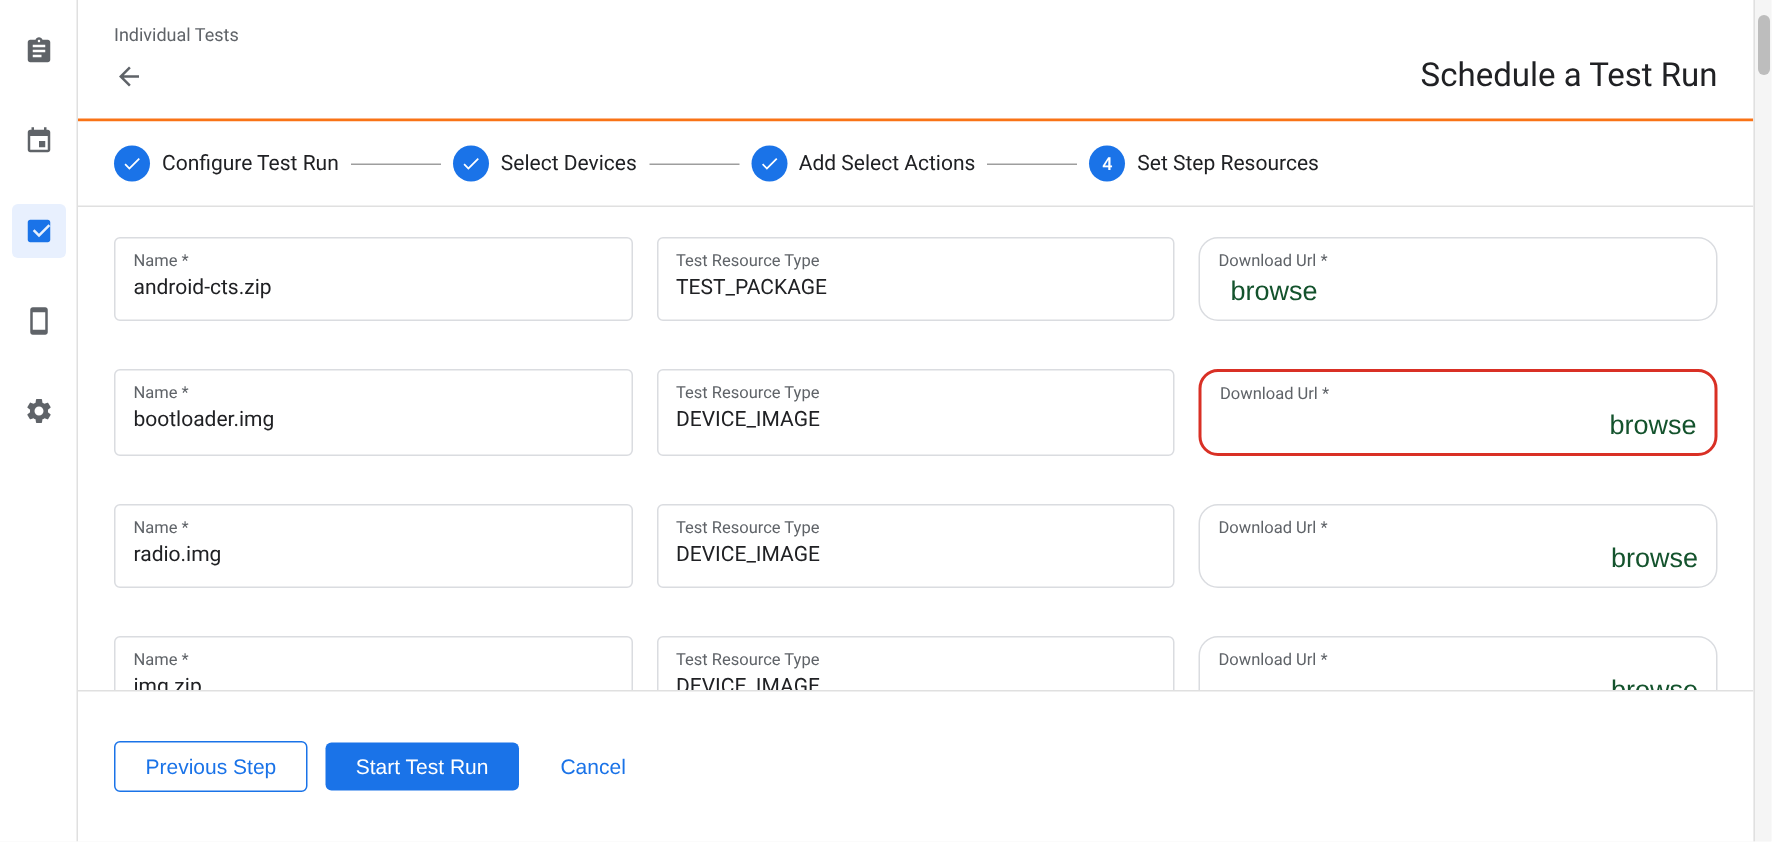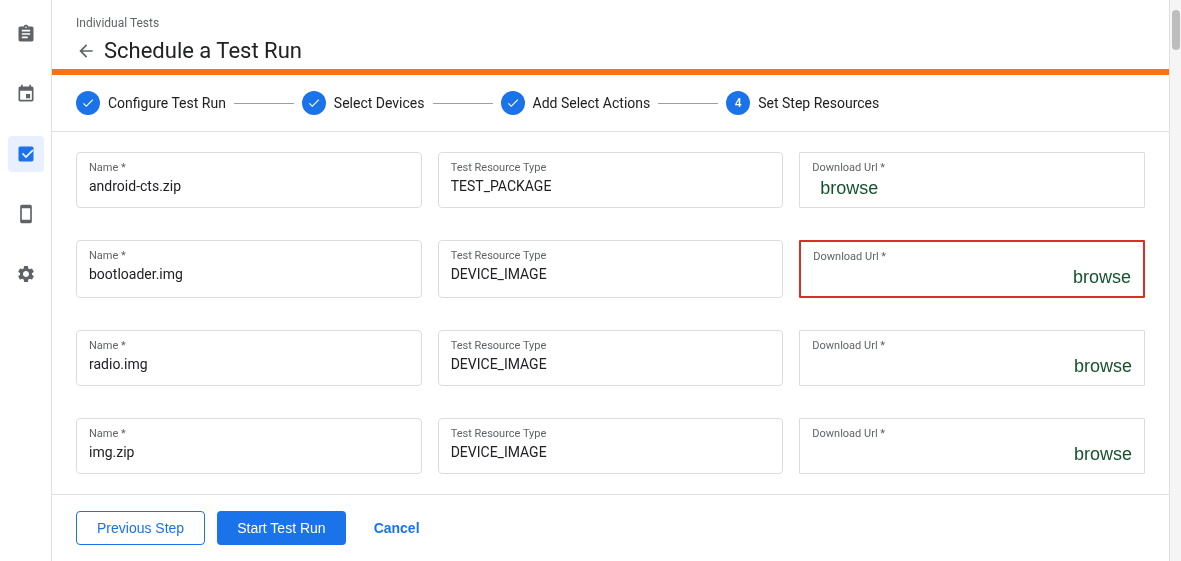--- a/index.html
+++ b/index.html
@@ -36,32 +36,33 @@
       flex: 1;
       background: #fff;
       display: flex;
       flex-direction: column;
       overflow: hidden;
     }
 
     
     .header {
       padding: 16px 24px 0 24px;
-      border-bottom: 6px solid #f97316;
+      border-bottom: 2px solid #f97316;
     }
     .breadcrumb {
       font-size: 12px;
       color: #5f6368;
       margin-bottom: 8px;
     }
     .title-row {
       display: flex;
       align-items: center;
       gap: 8px;
-      margin-bottom: 6px;
+      margin-bottom: 16px;
+      justify-content: space-between;
     }
     .back-button {
       background: none;
       border: none;
       cursor: pointer;
       color: #5f6368;
       font-size: 20px;
       padding: 0;
       display: flex;
       align-items: center;
@@ -140,21 +141,21 @@
       margin-bottom: 4px;
     }
     .field-value {
       font-size: 14px;
       color: #202124;
     }
 
     
     .url-field-group {
       border: 1px solid #dadce0;
-      border-radius: 1px;
+      border-radius: 13px;
       padding: 8px 12px;
       position: relative;
       background: #fff;
       display: flex;
       flex-direction: column;
     }
     .url-field-group.highlighted {
       border: 2px solid #d93025;
     }
     .url-field-inner {
@@ -176,23 +177,24 @@
       cursor: pointer;
       margin-left: 8px;
       white-space: nowrap;
       background: none;
       border: none;
       padding: 0;
     }
 
     
     .footer {
-      padding: 16px 24px;
+      padding: 33px 24px;
       border-top: 1px solid #e0e0e0;
       display: flex;
+      align-items: center;
       gap: 12px;
       background: #fff;
     }
     .btn-prev {
       padding: 8px 20px;
       border: 1px solid #1a73e8;
       background: #fff;
       color: #1a73e8;
       border-radius: 4px;
       font-size: 14px;
@@ -209,21 +211,21 @@
       cursor: pointer;
       font-weight: 500;
     }
     .btn-cancel {
       padding: 8px 16px;
       border: none;
       background: none;
       color: #1a73e8;
       font-size: 14px;
       cursor: pointer;
-      font-weight: 700;
+      font-weight: 400;
     }
 
     
     .scrollbar-area {
       width: 12px;
       background: #f5f5f5;
       border-left: 1px solid #e0e0e0;
       position: relative;
     }
     .scrollbar-thumb {

